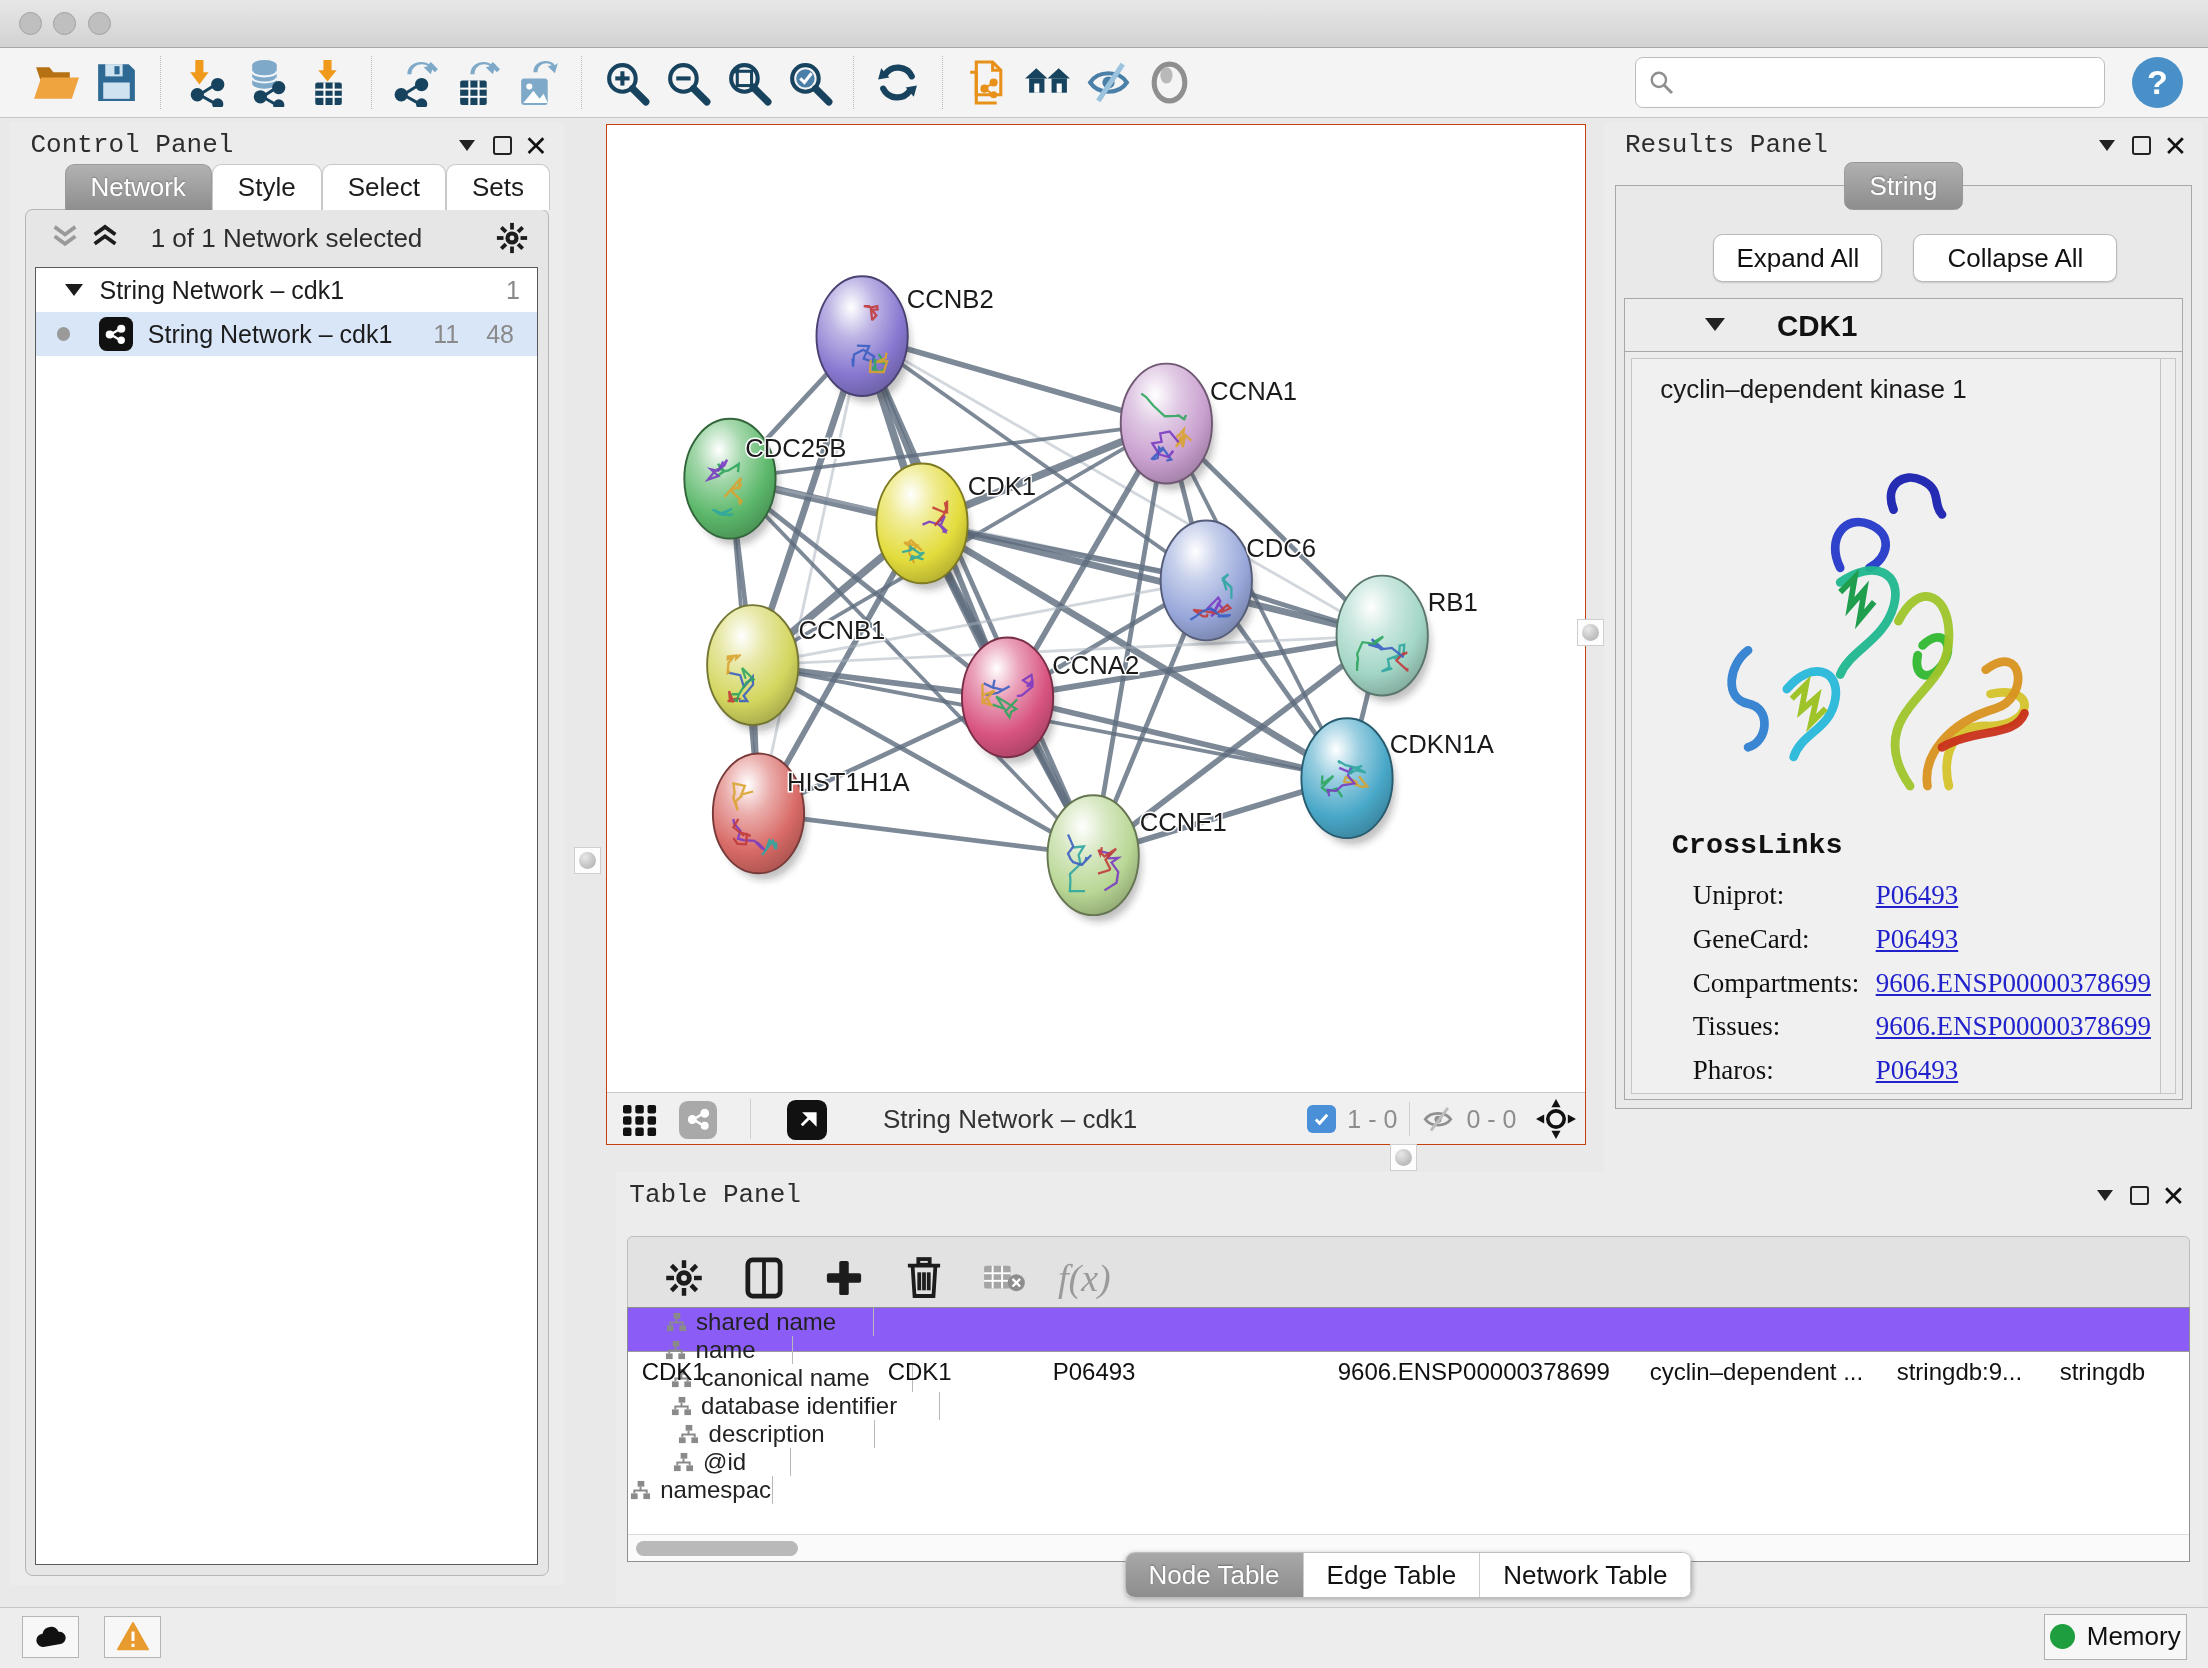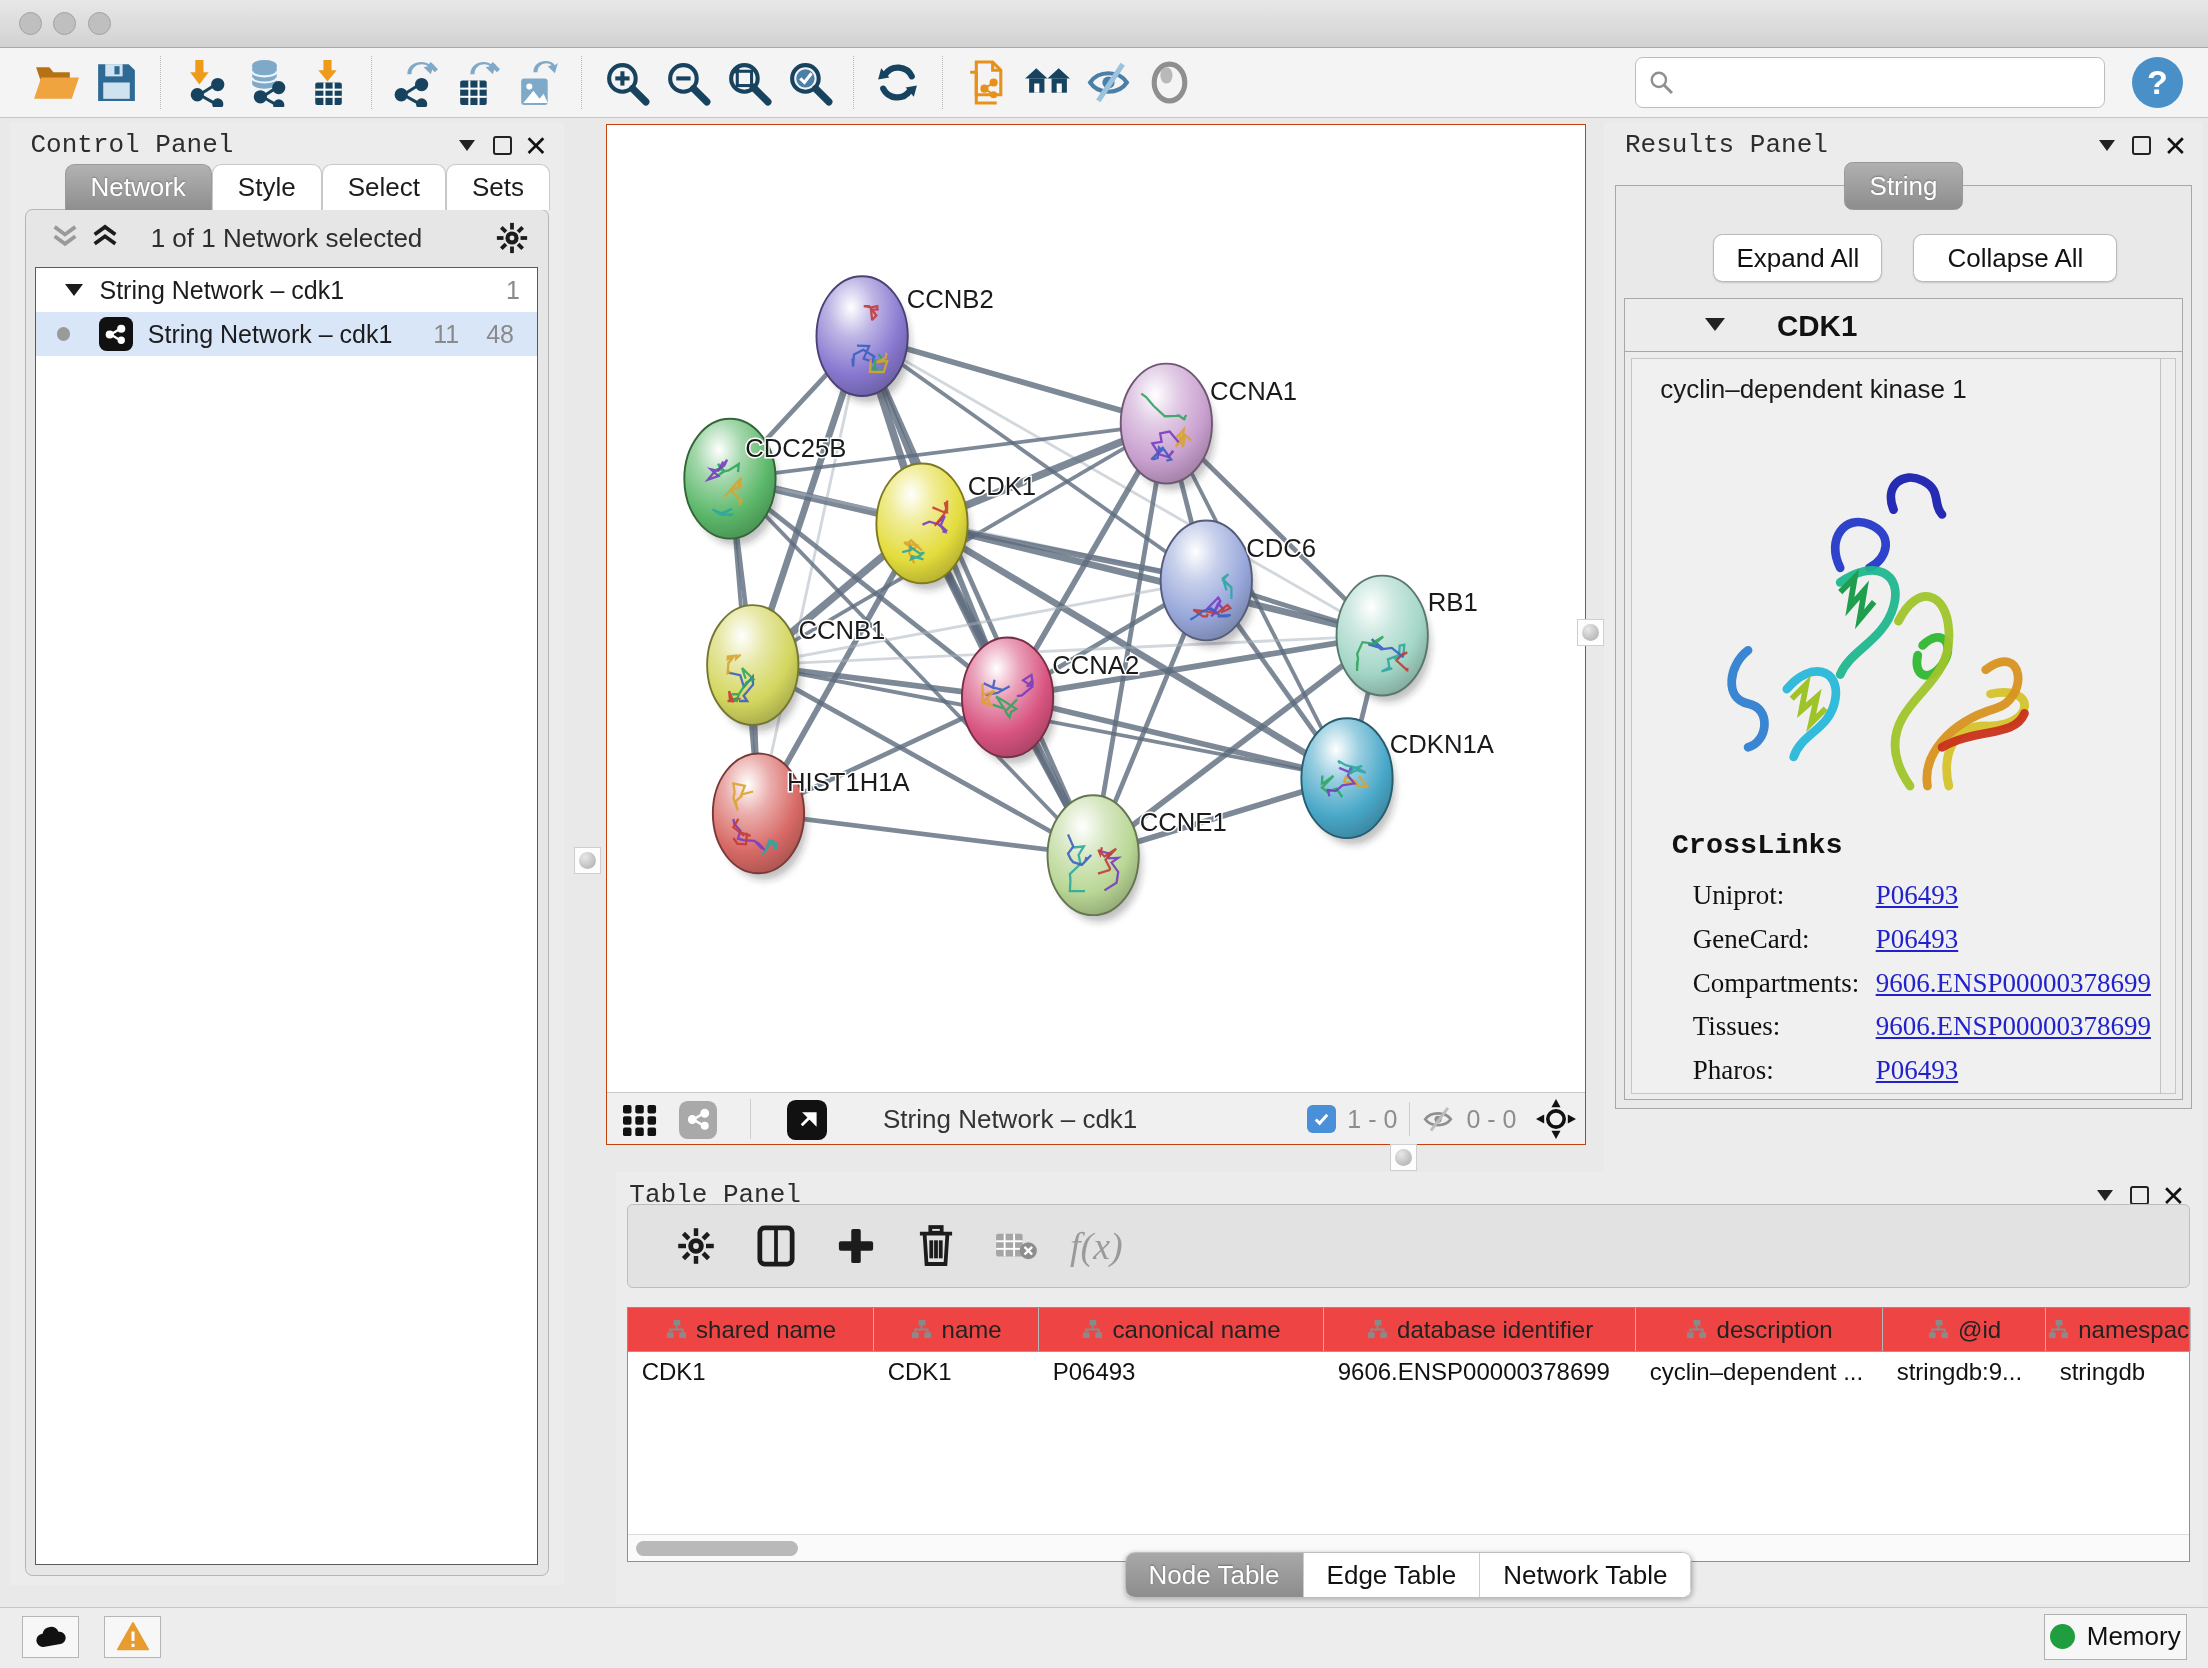--- a/index.html
+++ b/index.html
@@ -82,26 +82,26 @@
   .gene-name { position:absolute; left:152px; top:9.5px; font-size:29.5px; font-weight:bold; color:#111; }
   .rp-desc { position:absolute; left:5.7px; right:5.7px; top:59px; bottom:5.7px; background:#f0f0f0; border:1px solid #c6c6c6; }
   .rp-scroll { position:absolute; right:0; top:0; bottom:0; width:15px; background:#eee; border-left:1px solid #c2c2c2; }
   .desc-text { position:absolute; left:28.5px; top:15px; font-size:26px; color:#1a1a1a; }
   .xl-title { position:absolute; left:40px; font-family:Liberation Mono, monospace; font-weight:bold; font-size:28.5px; color:#111; }
   .xl-row { position:absolute; left:61px; right:28.5px; font-family:"Liberation Serif","DejaVu Serif",serif; font-size:27px; color:#111; }
   .xl-val { position:absolute; left:183px; top:0; color:#2222cc; text-decoration:underline; }
 
   
   .table-panel { position:absolute; left:616px; top:1172px; width:1585px; height:432px; background:#ececec; }
-  .tp-toolbar { position:absolute; left:11.4px; right:11.4px; top:32px; height:84px; background:#e2e2e2;
-    border:1px solid #bdbdbd; border-radius:5.7px; display:flex; align-items:center; gap:32px; padding:0 44px; }
+  .tp-toolbar { position:absolute; left:11.4px; right:11.4px; top:64px; height:84px; background:#e2e2e2;
+    border:1px solid #bdbdbd; border-radius:5.7px; display:flex; align-items:center; gap:32px; padding:0 32px; }
   .tp-toolbar .ticon { width:48px; height:48px; display:flex; align-items:center; justify-content:center; }
   .fx { font-family:"Liberation Serif","DejaVu Serif",serif; font-style:italic; font-size:38px; color:#9a9a9a; }
   .tp-table { position:absolute; left:11.4px; right:11.4px; top:135px; height:255px; background:#fff; border:1px solid #8f8f8f; }
-  .th-row { display:flex; height:44px; background:#ef4444; border-bottom:1.9px solid #9a9a9a; }
+  .th-row { display:flex; height:44px; background:#8b5cf6; border-bottom:1.9px solid #9a9a9a;flex-direction:column; }
   .th-cell { display:flex; align-items:center; justify-content:center; gap:9.5px; font-size:24px; color:#222;
     border-right:1px solid #b8b8b8; overflow:hidden; white-space:nowrap; flex:0 0 auto; }
   .td-row { display:flex; height:40px; }
   .td-cell { display:flex; align-items:center; padding-left:13.3px; font-size:24px; color:#111;
     overflow:hidden; white-space:nowrap; flex:0 0 auto; }
   .hscroll { position:absolute; left:0; right:0; bottom:0; height:27px; background:#fafafa; border-top:1px solid #dcdcdc; }
   .hthumb { position:absolute; left:7.6px; top:5.7px; width:162px; height:15px; border-radius:7.6px; background:#b9b9b9; }
   .tp-tabs { position:absolute; left:50%; transform:translateX(-50%); top:380px; display:flex;
     border-radius:9.5px; overflow:hidden; box-shadow:0 1.9px 4.8px rgba(0,0,0,.25); border:1px solid #bdbdbd; }
   .tp-tab { height:44px; padding:0 23px; display:flex; align-items:center; font-size:26px; background:#fff; color:#111; border-right:1px solid #ccc; }

